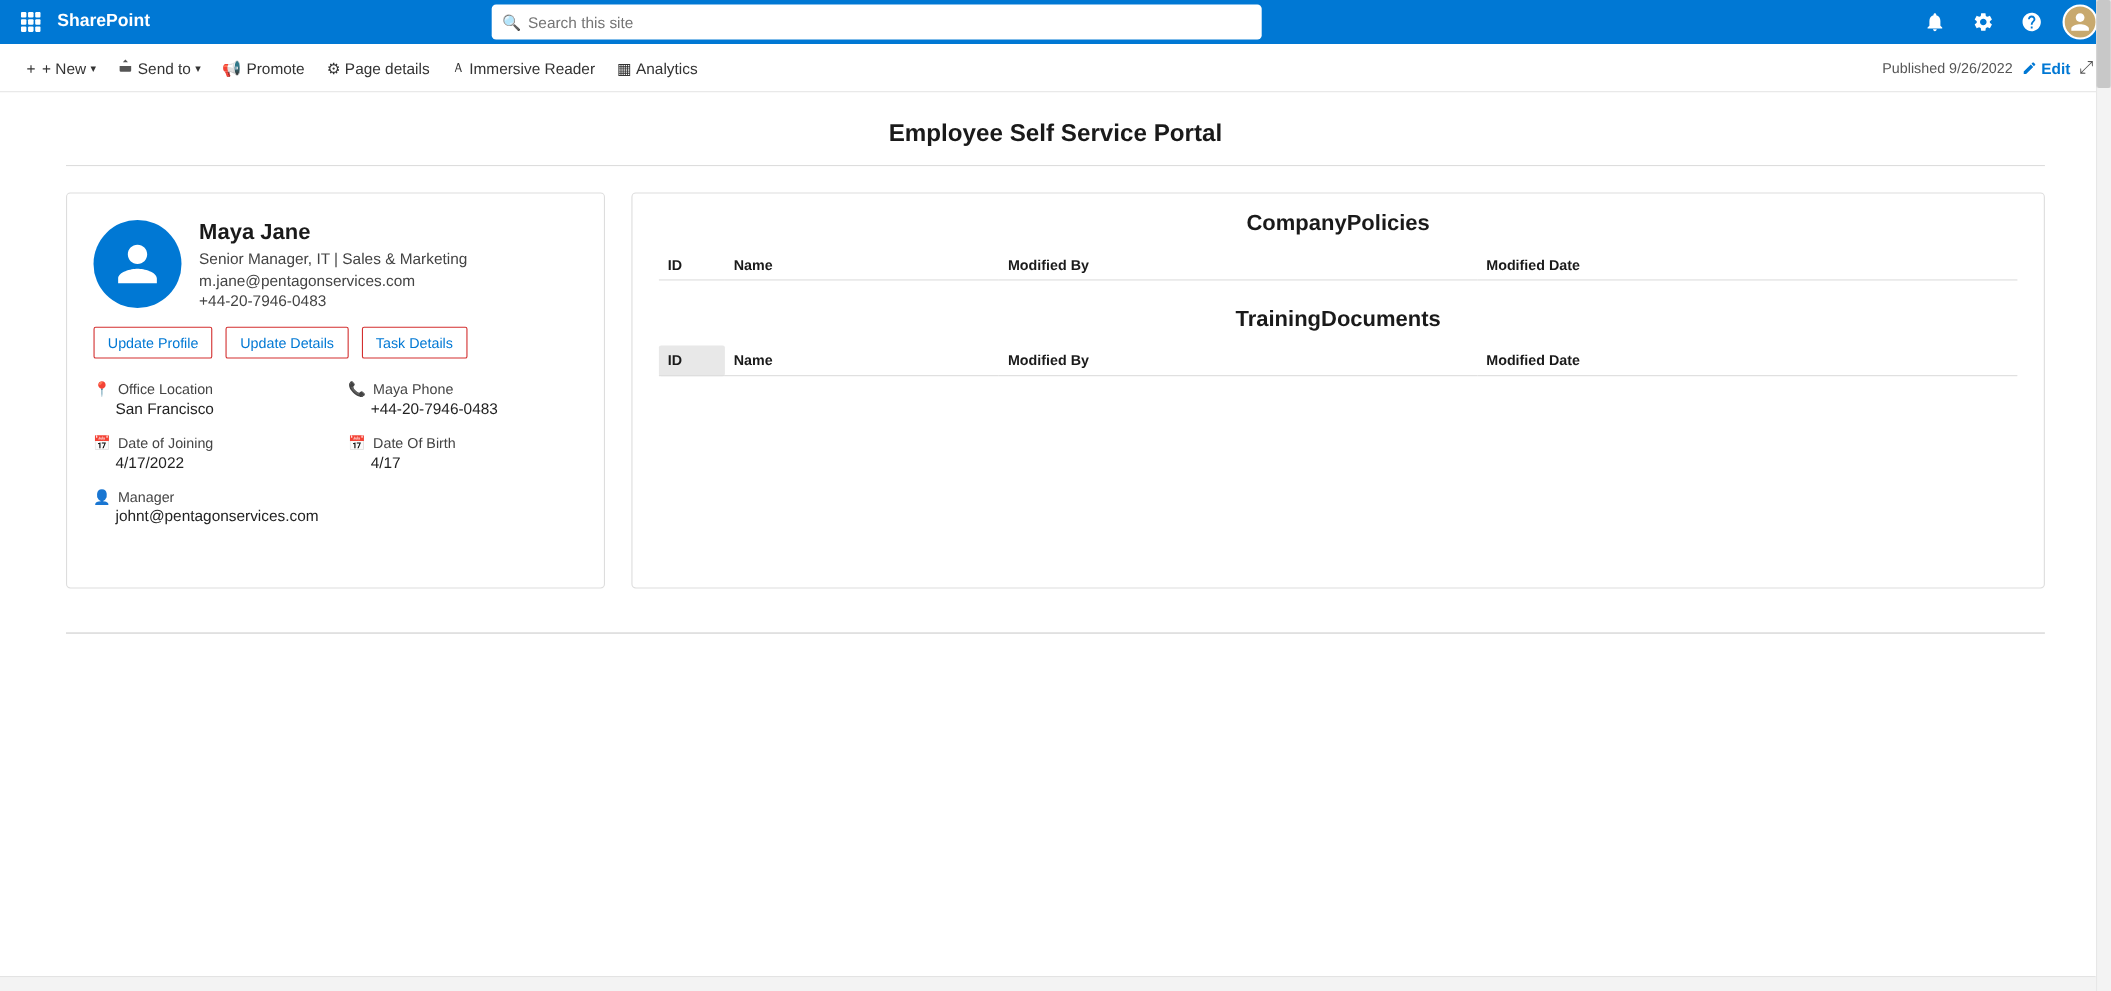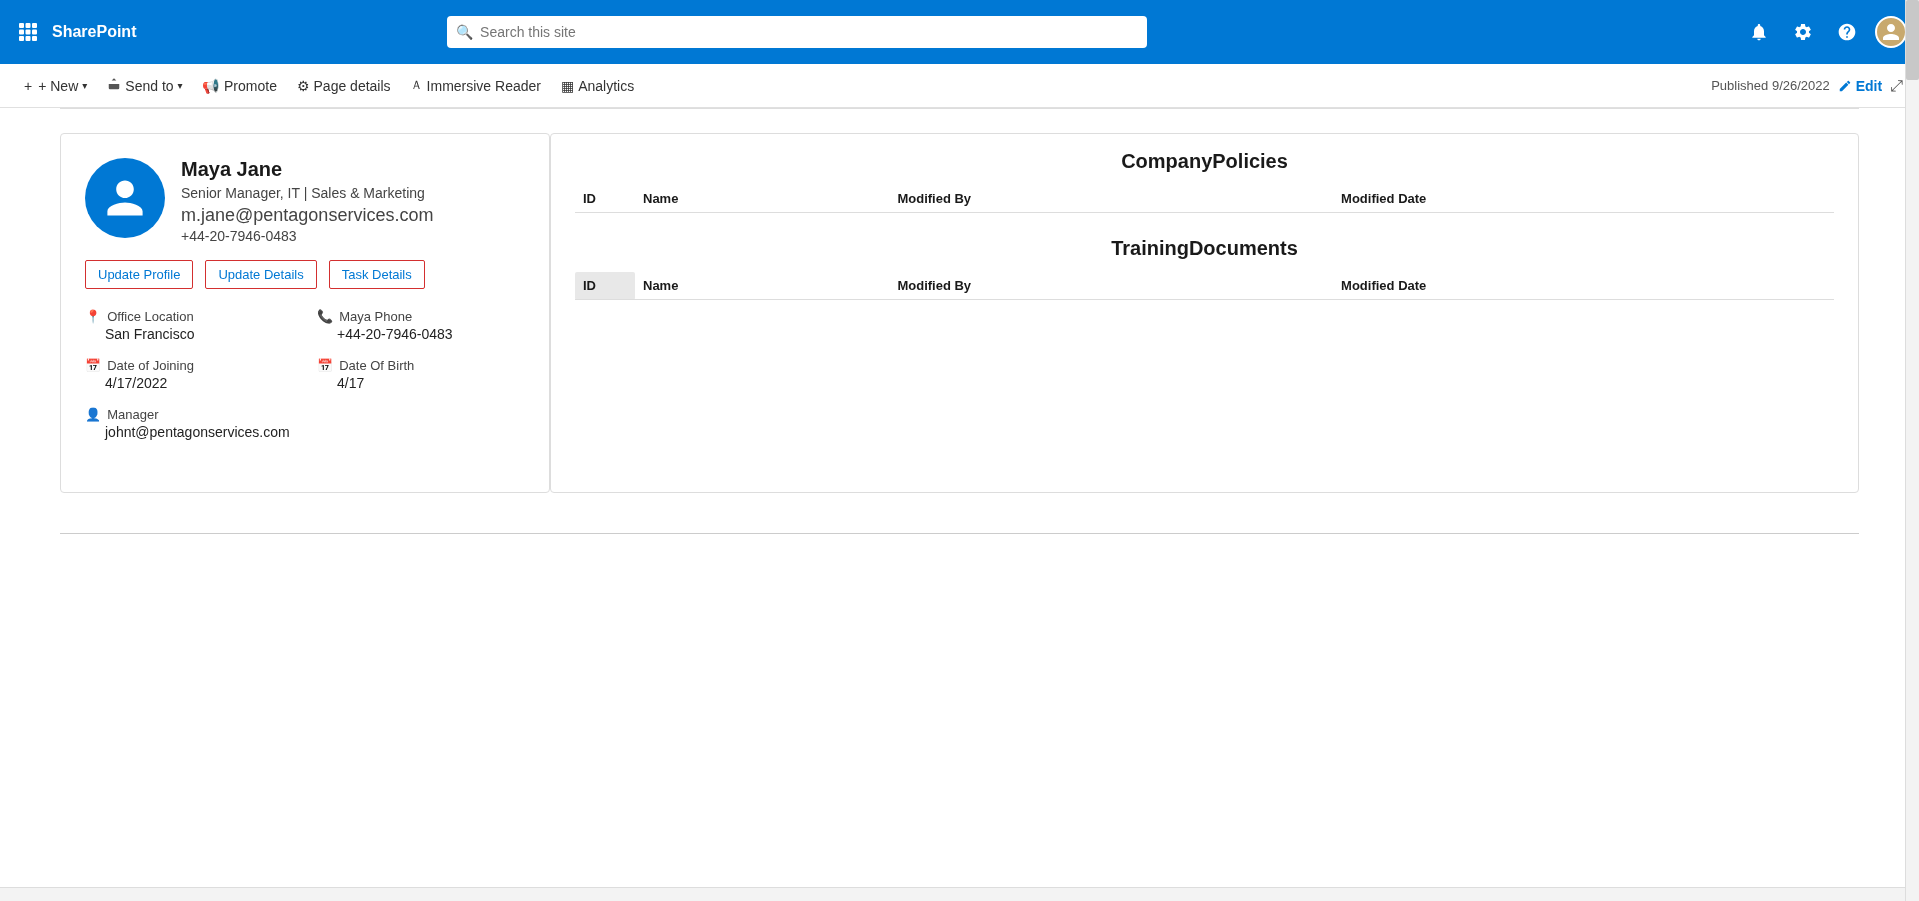--- a/index.html
+++ b/index.html
@@ -1,21 +1,21 @@
 <!DOCTYPE html>
 <html><head>
   <meta charset="utf-8">
   <style>
     * { box-sizing: border-box; margin: 0; padding: 0; }
     body { font-family: 'Segoe UI', sans-serif; background: #f3f3f3; min-height: 901px; overflow-x: hidden; }
 
     
     .top-nav {
       background: #0078d4;
-      height: 64px;
+      height: 40px;
       display: flex;
       align-items: center;
       padding: 0 12px;
       gap: 8px;
     }
     .top-nav .waffle {
       width: 32px; height: 32px;
       display: flex; align-items: center; justify-content: center;
       cursor: pointer;
       color: white;
@@ -106,20 +106,21 @@
       color: #1a1a1a;
     }
     .page-divider {
       border: none; border-top: 1px solid #ddd;
       margin: 0 60px;
     }
 
     
     .cards-area {
       display: flex;
+      gap: 24px;
       padding: 24px 60px;
       align-items: flex-start;
     }
 
     
     .profile-card {
       background: white;
       border: 1px solid #ddd;
       border-radius: 4px;
       padding: 24px;
@@ -134,21 +135,21 @@
     }
     .profile-avatar {
       width: 80px; height: 80px; border-radius: 50%;
       background: #0078d4;
       display: flex; align-items: center; justify-content: center;
       flex-shrink: 0;
     }
     .profile-avatar svg { width: 44px; height: 44px; fill: white; }
     .profile-info h2 { font-size: 20px; font-weight: 600; color: #1a1a1a; margin-bottom: 4px; }
     .profile-info .job-title { font-size: 14px; color: #444; margin-bottom: 4px; }
-    .profile-info .email { font-size: 18px; color: #444; margin-bottom: 2px; }
+    .profile-info .email { font-size: 14px; color: #444; margin-bottom: 2px; }
     .profile-info .phone { font-size: 14px; color: #444; }
 
     .action-buttons {
       display: flex; gap: 12px; margin-bottom: 20px;
     }
     .action-btn {
       border: 1.5px solid #d32f2f;
       color: #0078d4;
       background: white;
       padding: 6px 12px;
@@ -302,20 +303,23 @@
       <svg width="14" height="14" viewBox="0 0 24 24" fill="#0078d4">
           <path d="M3 17.25V21h3.75L17.81 9.94l-3.75-3.75L3 17.25zM20.71 7.04c.39-.39.39-1.02 0-1.41l-2.34-2.34c-.39-.39-1.02-.39-1.41 0l-1.83 1.83 3.75 3.75 1.83-1.83z"></path>
         </svg>
       <span>Edit</span>
     </button>
     <button class="collapse-btn">⤢</button>
   </div>
 </div>
 
 <div class="page-content">
+  <div class="page-title-area">
+    <h1>Employee Self Service Portal</h1>
+  </div>
   <hr class="page-divider">
 
   <div class="cards-area">
 
     <div class="profile-card">
       <div class="profile-header">
         <div class="profile-avatar">
           <svg viewBox="0 0 24 24">
             <path d="M12 12c2.7 0 4.8-2.1 4.8-4.8S14.7 2.4 12 2.4 7.2 4.5 7.2 7.2 9.3 12 12 12zm0 2.4c-3.2 0-9.6 1.6-9.6 4.8v2.4h19.2v-2.4c0-3.2-6.4-4.8-9.6-4.8z"></path>
           </svg>

